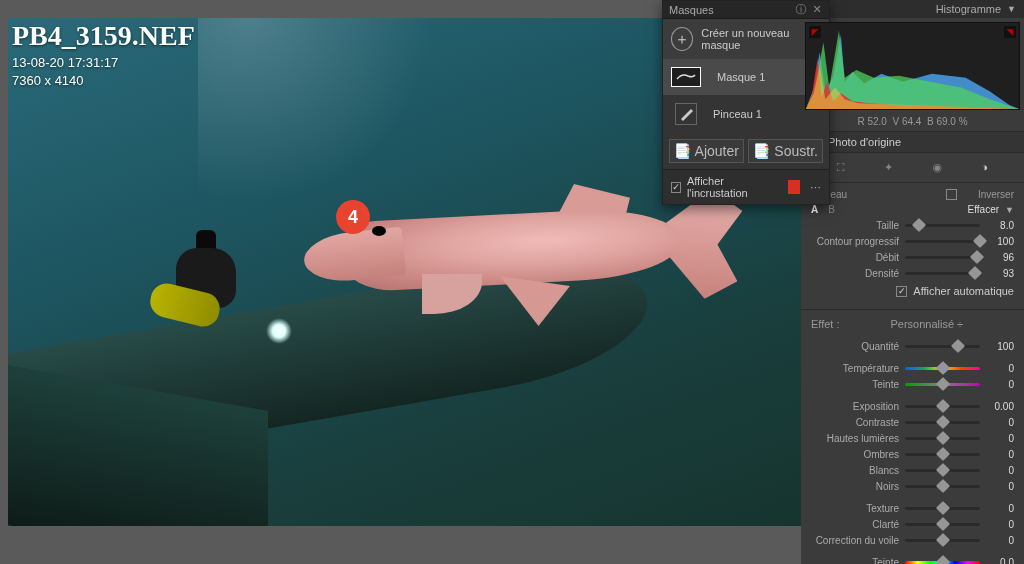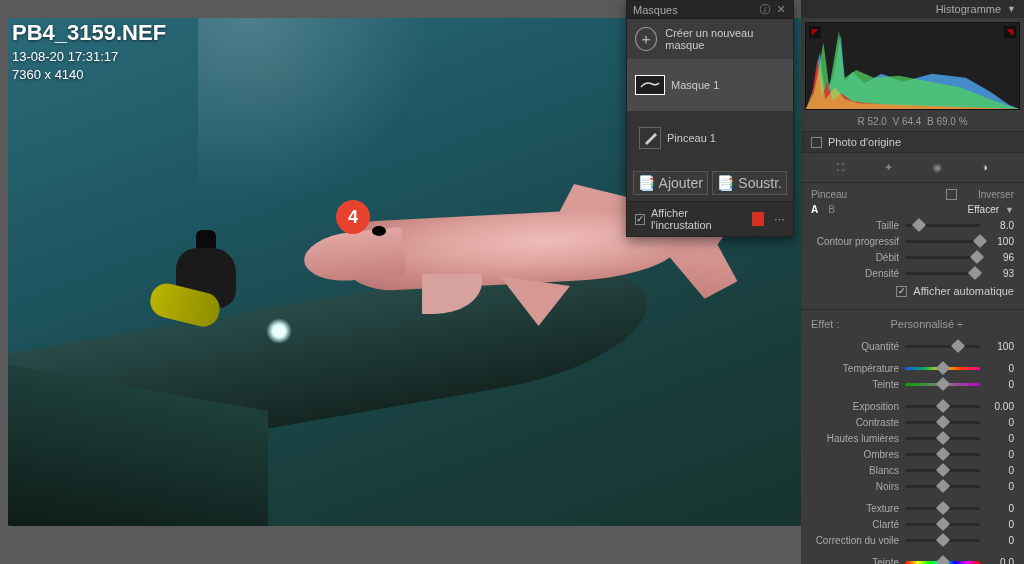--- a/index.html
+++ b/index.html
@@ -19,31 +19,31 @@
   .fish  { position:absolute; left:322px; top:140px; width:400px; height:180px; }
   .fbody { position:absolute; left:12px; top:56px; width:340px; height:70px; background: radial-gradient(ellipse at 60% 40%, #f0bcb8 0%, #dda29e 40%, #c98682 70%, #b06f6b 100%); border-radius: 60px 180px 180px 90px / 40px 60px 60px 55px; transform: rotate(-3deg); }
   .fhead { position:absolute; left:-26px; top:74px; width:100px; height:48px; background: linear-gradient(180deg,#e2a7a3,#c5817c); border-radius: 120px 10px 10px 120px / 60px 10px 10px 60px; transform: rotate(-6deg); }
   .eye   { position:absolute; left:42px; top:68px; width:14px; height:10px; background:#000; border-radius:50%; }
   .tail  { position:absolute; left:320px; top:30px; width:90px; height:110px; background: linear-gradient(180deg,#e8b2ae,#c7827d); clip-path: polygon(0 45%,65% 0,100% 18%,75% 50%,100% 82%,65% 100%); transform: rotate(4deg); }
   .fin-top{ position:absolute; left:220px; top:26px; width:80px; height:46px; background:#d99b96; clip-path: polygon(0 100%,30% 0,100% 30%,90% 100%); }
   .fin-bot{ position:absolute; left:170px; top:118px; width:70px; height:50px; background:#d59893; clip-path: polygon(0 0,100% 20%,55% 100%); }
   .fin-pec{ position:absolute; left:92px; top:116px; width:60px; height:40px; background:#d7a29e; border-radius:0 0 80% 0; }
   .marker { position:absolute; left:336px; top:200px; width:34px; height:34px; border-radius:50%; background:#e8432e; color:#fff; font-size:18px; font-weight:600; display:flex; align-items:center; justify-content:center; }
   .meta   { position:absolute; left:12px; top:20px; color:#fff; text-shadow:0 1px 3px rgba(0,0,0,.6); }
-  .meta h1{ font-size:22px; font-weight:700; }
+  .meta h1{ font-size:28px; font-weight:700;font-family:Liberation Serif, serif; }
   .meta div{ font-size:13px; margin-top:3px; font-weight:500; }
   
   
-  .masks { position:absolute; left:626px; top:0; width:168px; background:#343434; border:1px solid #222; font-size:11px; box-shadow:0 4px 12px rgba(0,0,0,.5); }
+  .masks { position:absolute; left:662px; top:0; width:168px; background:#343434; border:1px solid #222; font-size:11px; box-shadow:0 4px 12px rgba(0,0,0,.5); }
   .masks .head { height:18px; background:#262626; display:flex; align-items:center; padding:0 6px; color:#aaa; border-bottom:1px solid #1a1a1a; }
   .masks .head .sp { margin-left:auto; display:flex; gap:4px; }
   .masks .head .ic { width:12px; height:12px; display:flex; align-items:center; justify-content:center; color:#888; }
   .masks .new   { display:flex; align-items:center; gap:8px; padding:8px; background:#3c3c3c; }
   .newbtn { width:24px; height:24px; border-radius:50%; border:1.5px solid #999; display:flex; align-items:center; justify-content:center; color:#ccc; font-size:15px; }
-  .mrow  { display:flex; align-items:center; gap:6px; padding:16px 8px; }
+  .mrow  { display:flex; align-items:center; gap:16px; padding:8px 8px; }
   .mrow.sel { background:#4a4a4a; }
   .thumb { width:30px; height:20px; background:#1e1e1e; border:1px solid #555; display:flex; align-items:center; justify-content:center; }
   .thumb.sel{ border:1px solid #fff; }
   .thumb svg{ width:20px; height:12px; }
   .bthumb{ width:22px; height:22px; border:1px solid #666; display:flex; align-items:center; justify-content:center; margin-left:4px; }
   .btns  { display:flex; gap:4px; justify-content:center; padding:6px; }
   .btns button{ flex:1; background:#3a3a3a; border:1px solid #555; color:#bbb; font-size:14px; padding:3px 0; }
   .foot  { display:flex; align-items:center; gap:6px; padding:5px 8px; background:#2e2e2e; border-top:1px solid #222; }
   .ck    { width:11px; height:11px; border:1px solid #888; display:inline-flex; align-items:center; justify-content:center; font-size:9px; color:#ddd; }
   .sw    { width:14px; height:14px; background:#d63020; }

